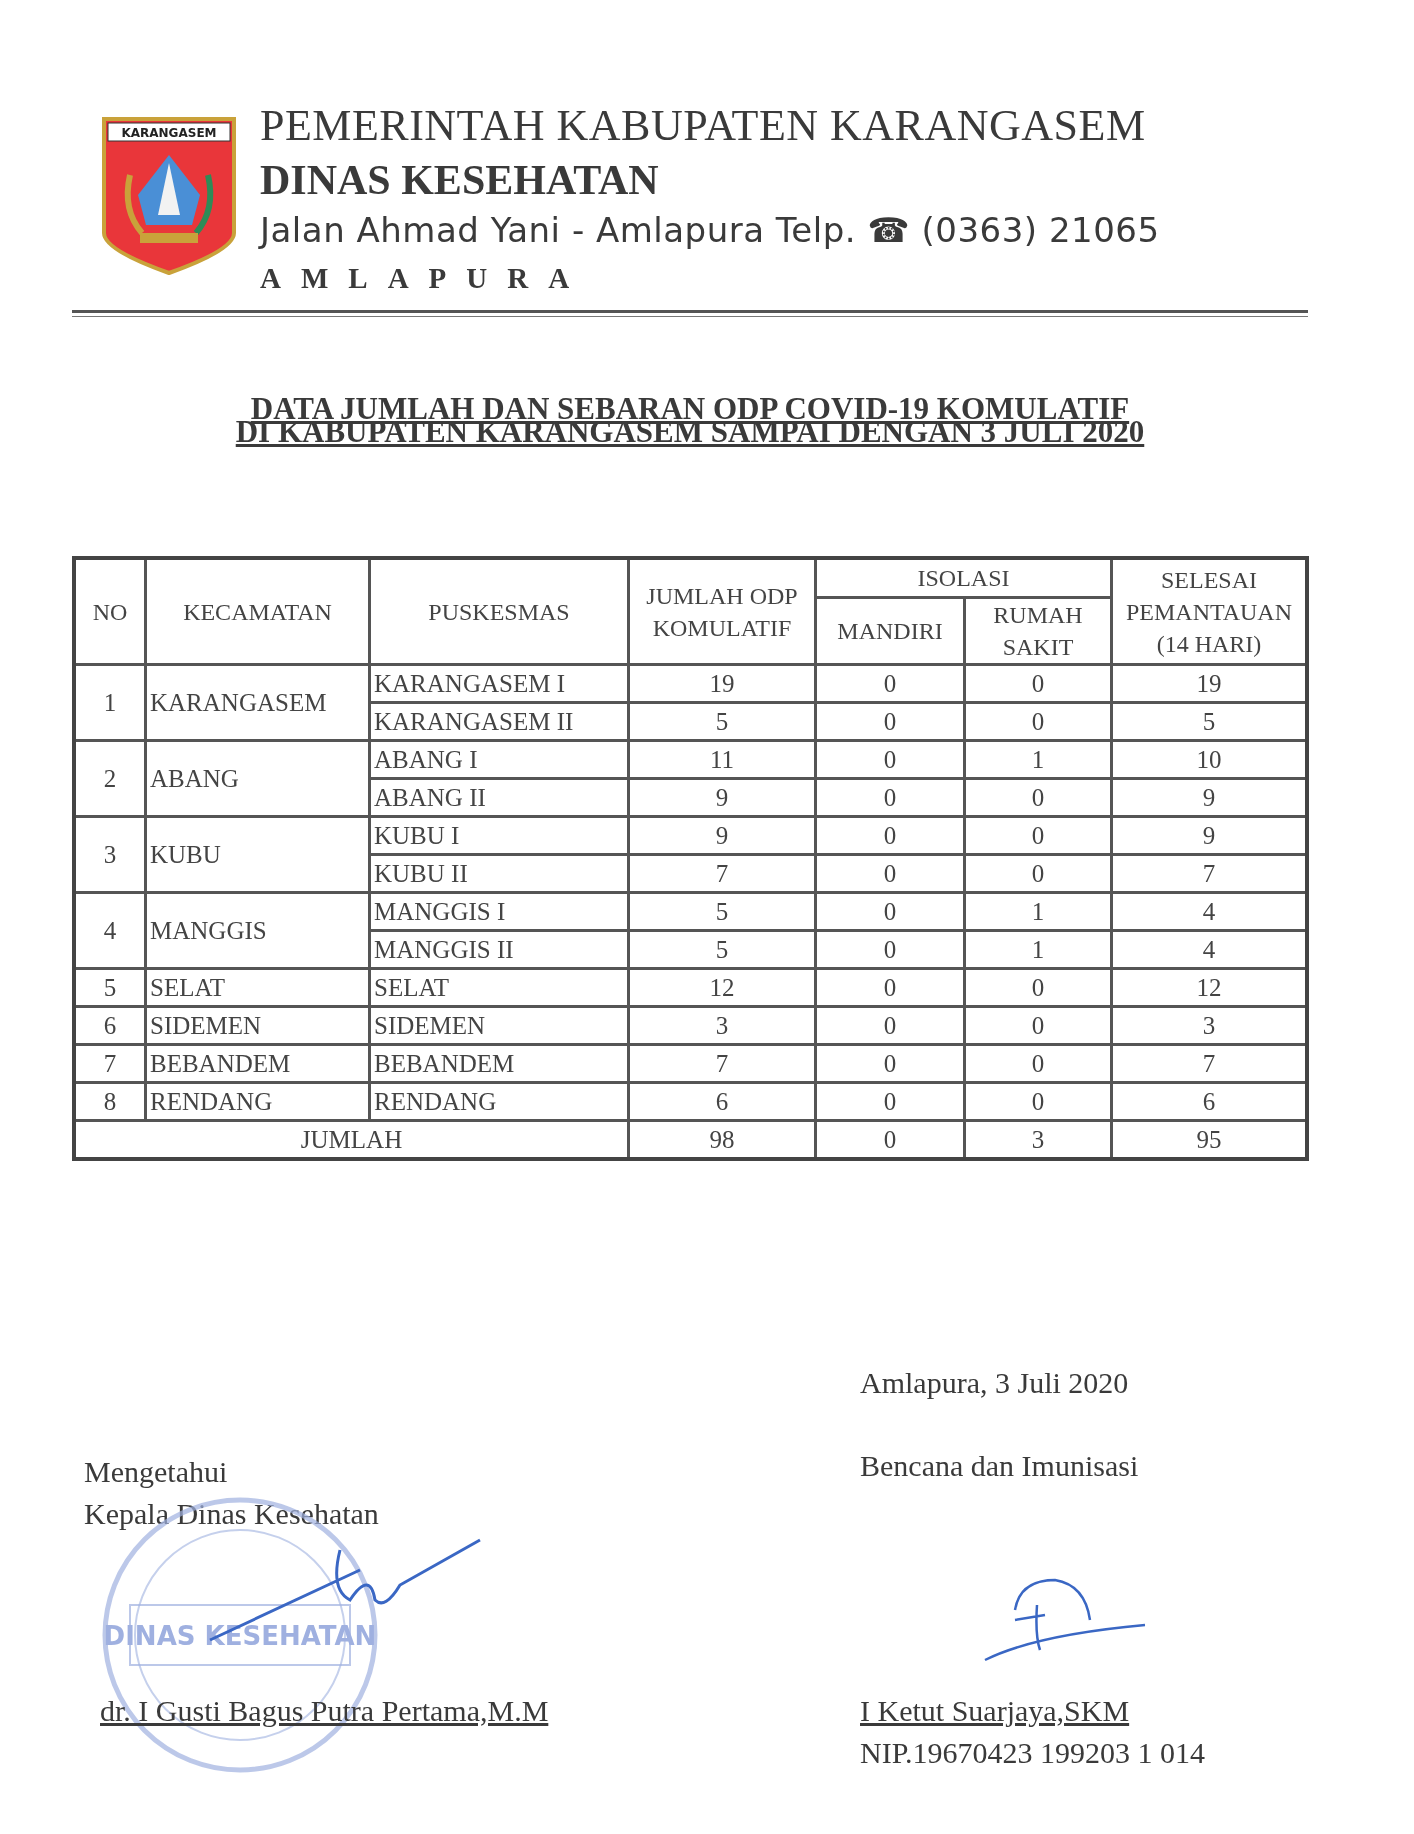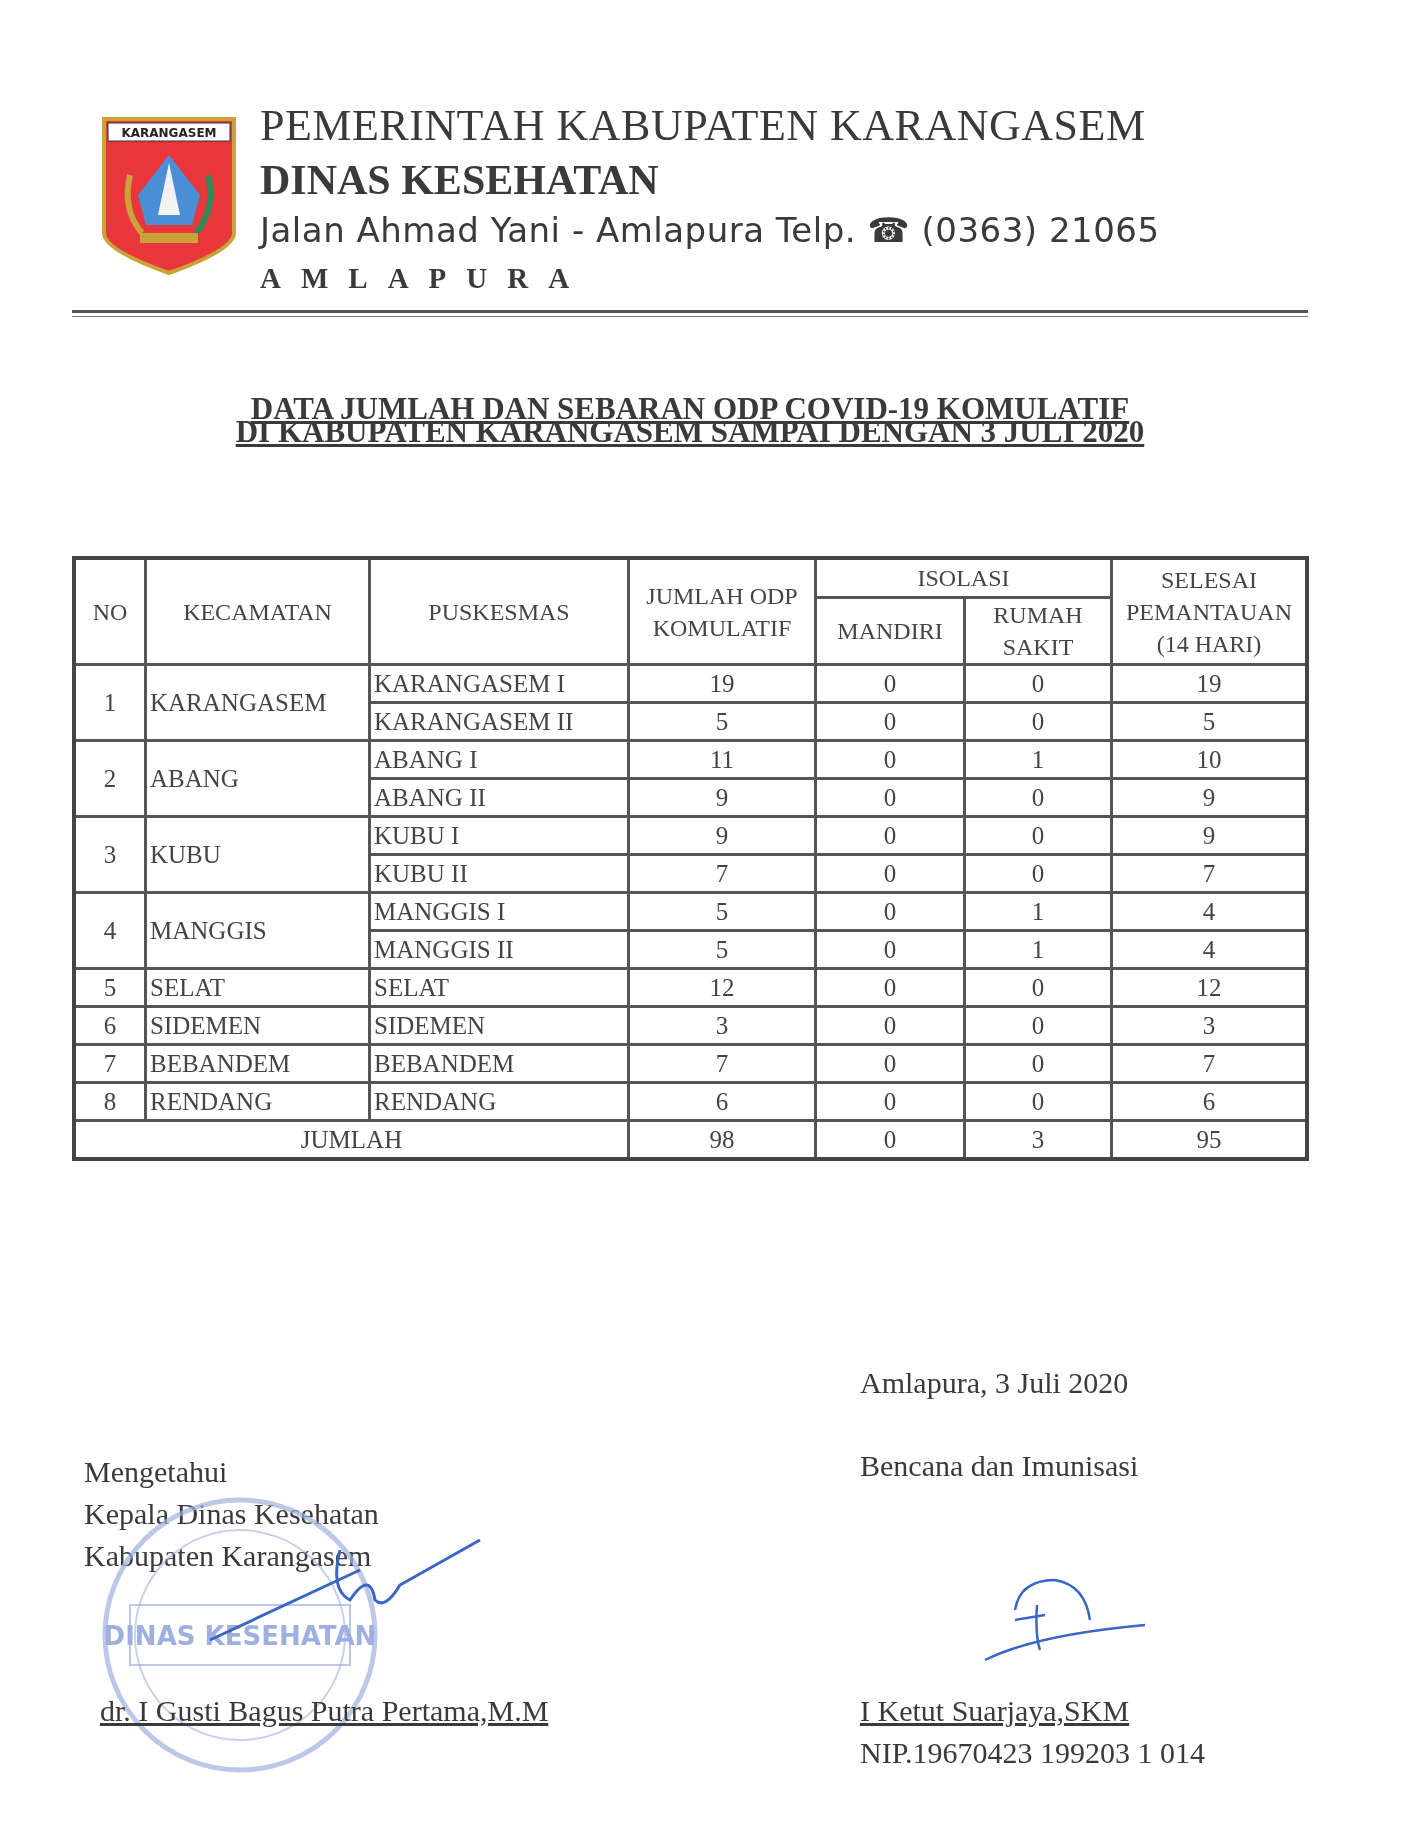--- a/index.html
+++ b/index.html
@@ -185,21 +185,20 @@
       <td class="c">95</td>
     </tr>
   </tfoot>
 </table>
 
 <div class="abs sig right-sig" style="top:1362px">Amlapura, 3 Juli 2020</div>
 
 <div class="abs sig left-sig">
   <div>Mengetahui</div>
   <div>Kepala Dinas Kesehatan</div>
-  <div>Kabupaten Karangasem</div>
 </div>
 <div class="abs" style="left:90px;top:1490px;width:300px;height:290px;">
   <svg width="300" height="290" viewBox="0 0 300 290">
     <circle cx="150" cy="145" r="135" fill="none" stroke="#9fb0e0" stroke-width="5" opacity="0.7"></circle>
     <circle cx="150" cy="145" r="105" fill="none" stroke="#9fb0e0" stroke-width="2" opacity="0.6"></circle>
     <rect x="40" y="115" width="220" height="60" fill="none" stroke="#9fb0e0" stroke-width="2" opacity="0.7"></rect>
     <text x="150" y="155" text-anchor="middle" font-size="26" font-weight="bold" fill="#9fb0e0" font-family="DejaVu Sans, sans-serif">DINAS KESEHATAN</text>
   </svg>
 </div>
 <div class="abs" style="left:200px;top:1530px;width:300px;height:120px;">

